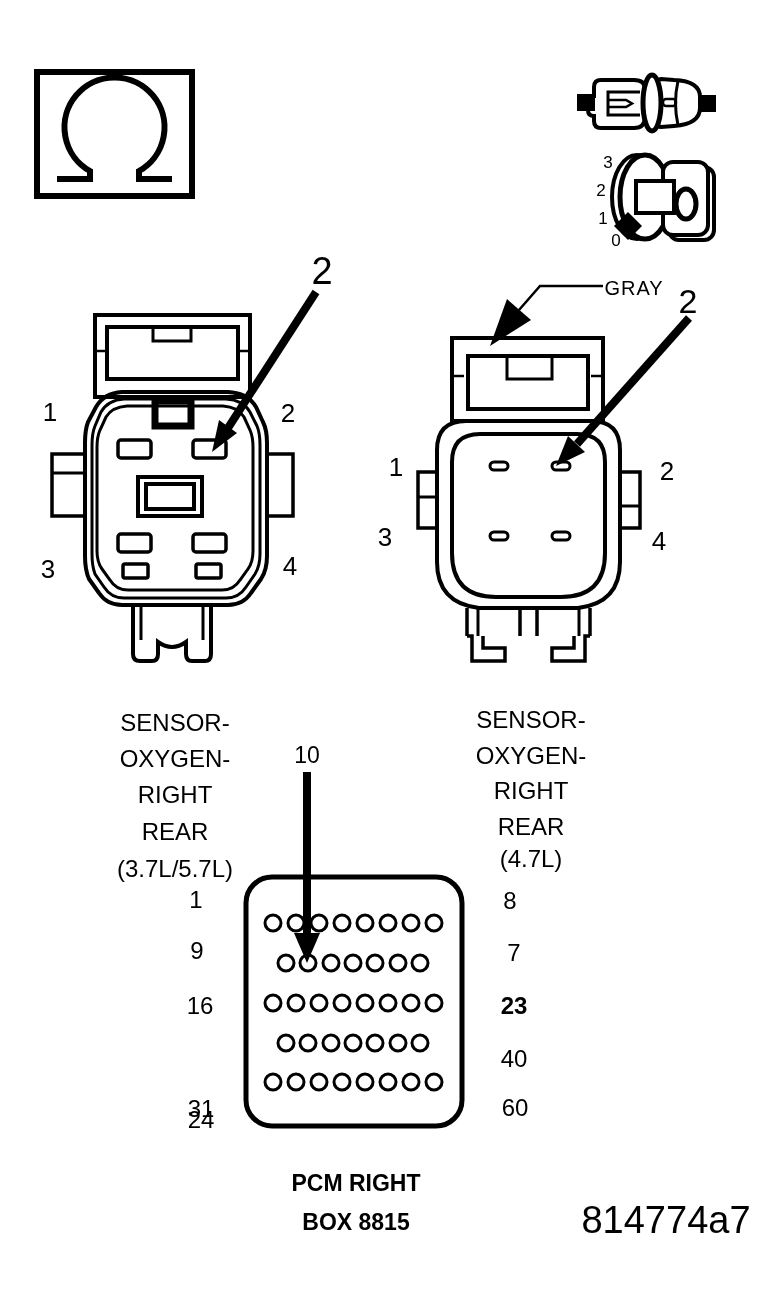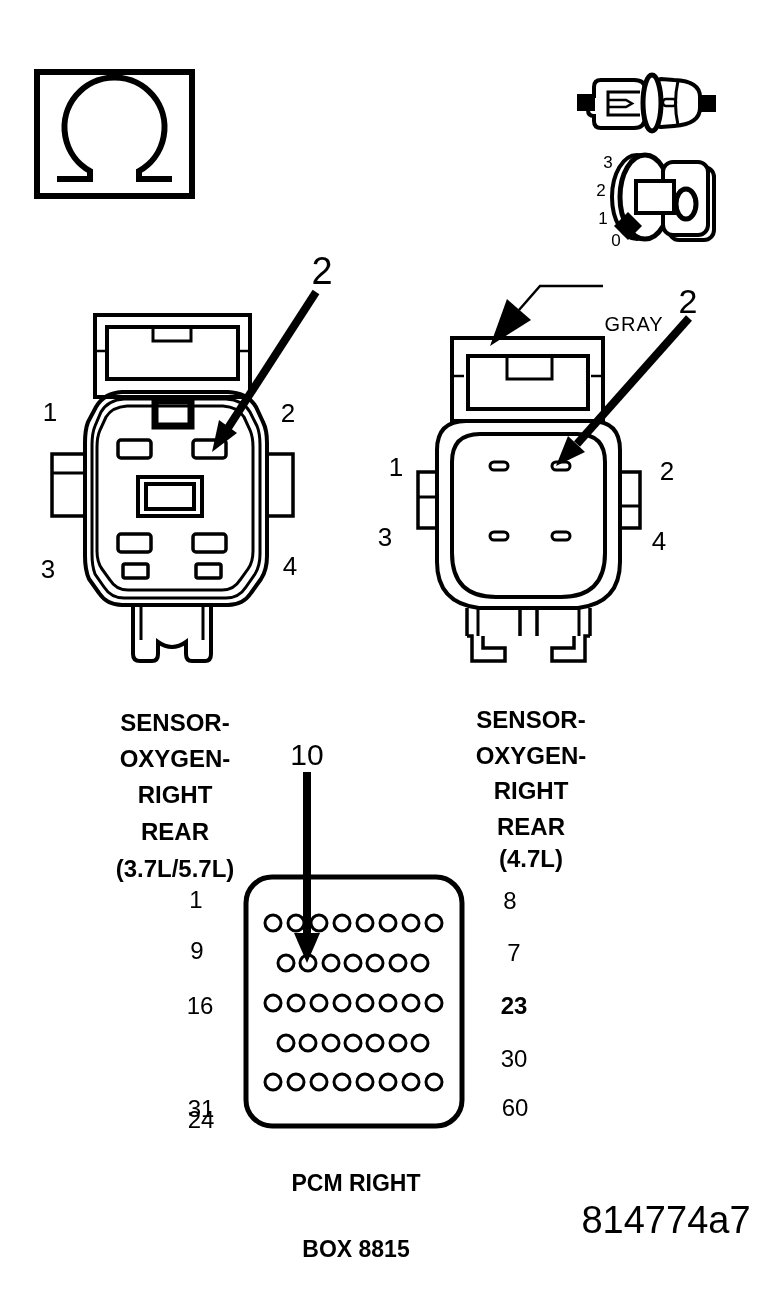--- a/index.html
+++ b/index.html
@@ -8,23 +8,23 @@
     font-family:"Liberation Sans", sans-serif;color:#000;overflow:hidden;
   }
   #lineart{position:absolute;left:0;top:0;}
   .lbl{
     position:absolute;transform:translate(-50%,-50%);
     white-space:nowrap;line-height:1;color:#000;
   }
   .pin{font-size:26px;}
   .callout-lg{font-size:38px;}
   .callout-md{font-size:34px;}
-  .callout-10{font-size:30px;}
+  .callout-10{font-size:23px;}
   .gray{font-size:20px;letter-spacing:1px;}
-  .name{font-size:24px;font-weight:bold;}
+  .name{font-size:24px;font-weight:normal;}
   .pcmnum{font-size:24px;}
   .caption{font-size:23px;font-weight:bold;}
   .figid{font-size:38px;}
   .dialnum{font-size:17px;}
 </style>
 </head>
 <body>
 
 <div id="stage">
 
@@ -167,21 +167,21 @@
         <circle cx="434" cy="1082" r="8"></circle>
     </g>
 
     <g>
       <line x1="307" y1="772" x2="307" y2="938" stroke-width="8"></line>
       <polygon points="307,963 294,933 320,933" fill="#000" stroke="none"></polygon>
     </g>
   </svg>
 
   <div class="lbl callout-lg" style="left:322px;top:271px;">2</div>
-  <div class="lbl gray" style="left:634px;top:288px;margin-top:36px;">GRAY</div>
+  <div class="lbl gray" style="left:634px;top:288px;">GRAY</div>
   <div class="lbl callout-md" style="left:688px;top:301px;">2</div>
 
   <div class="lbl dialnum" style="left:608px;top:162px;">3</div>
   <div class="lbl dialnum" style="left:601px;top:190px;">2</div>
   <div class="lbl dialnum" style="left:603px;top:218px;">1</div>
   <div class="lbl dialnum" style="left:616px;top:240px;">0</div>
 
   <div class="lbl pin" style="left:50px;top:412px;">1</div>
   <div class="lbl pin" style="left:288px;top:413px;">2</div>
   <div class="lbl pin" style="left:48px;top:569px;">3</div>
@@ -208,21 +208,21 @@
 
   <div class="lbl pcmnum" style="left:196px;top:900px;">1</div>
   <div class="lbl pcmnum" style="left:197px;top:951px;">9</div>
   <div class="lbl pcmnum" style="left:200px;top:1006px;">16</div>
   <div class="lbl pcmnum" style="left:201px;top:1120px;">24</div>
   <div class="lbl pcmnum" style="left:201px;top:1109px;">31</div>
 
   <div class="lbl pcmnum" style="left:510px;top:901px;">8</div>
   <div class="lbl pcmnum" style="left:514px;top:953px;">7</div>
   <div class="lbl pcmnum" style="left:514px;top:1006px;font-weight:bold;">23</div>
-  <div class="lbl pcmnum" style="left:514px;top:1059px;">30</div>
+  <div class="lbl pcmnum" style="left:514px;top:1059px;">40</div>
   <div class="lbl pcmnum" style="left:515px;top:1108px;">60</div>
 
   <div class="lbl caption" style="left:356px;top:1183px;">PCM RIGHT</div>
-  <div class="lbl caption" style="left:356px;top:1222px;margin-top:27px;">BOX 8815</div>
+  <div class="lbl caption" style="left:356px;top:1222px;">BOX 8815</div>
 
   <div class="lbl figid" style="left:666px;top:1220px;">814774a7</div>
 
 </div>
 
 </body></html>

